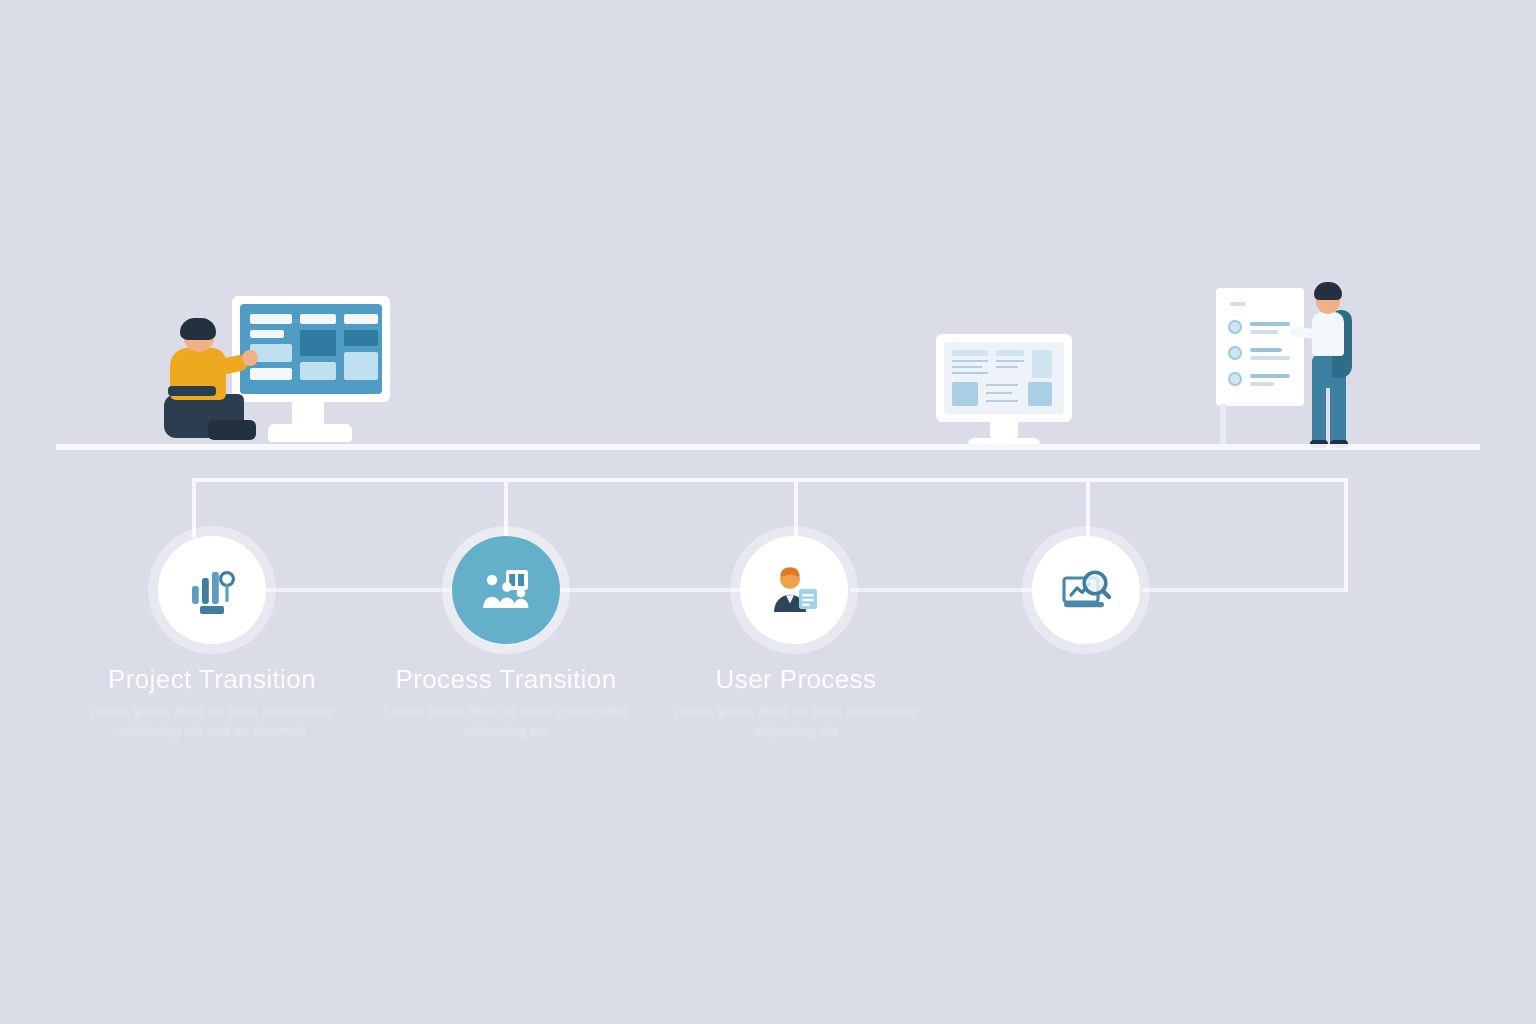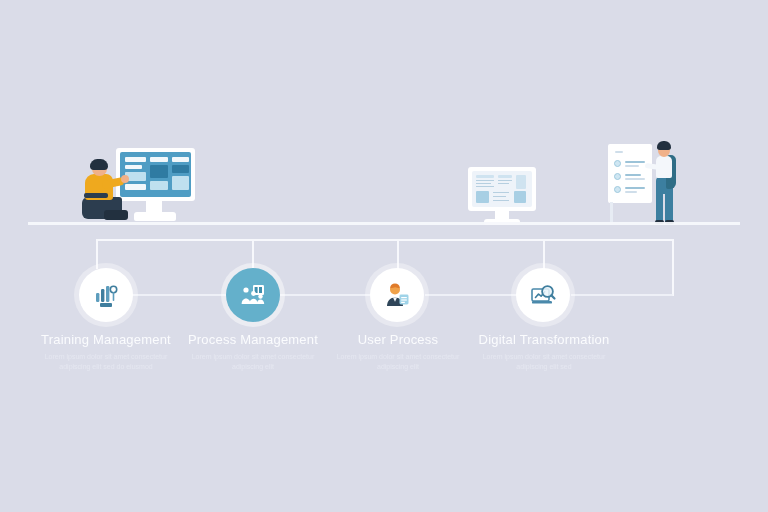--- a/index.html
+++ b/index.html
@@ -366,29 +366,25 @@
         <rect x="4" y="9" width="17" height="12" rx="1.4" fill="none" stroke="#4a89ab" stroke-width="1.6"></rect>
         <rect x="4" y="21" width="20" height="2.6" rx="1.2" fill="#4a89ab"></rect>
         <path d="M7.5 17.5l3-3.5 2.6 2.2 3.6-4.4" fill="none" stroke="#3f7e9e" stroke-width="1.6" stroke-linecap="round" stroke-linejoin="round"></path>
         <circle cx="19.5" cy="11.5" r="5.4" fill="#eaf4fa" fill-opacity=".85" stroke="#3f7e9e" stroke-width="1.8"></circle>
         <line x1="23.4" y1="15.4" x2="26.5" y2="18.5" stroke="#3f7e9e" stroke-width="2.2" stroke-linecap="round"></line>
       </svg>
     </span>
   </div>
 
   <div class="label" style="left:11px;">
-    <div class="title">Training Management</div>
+    <div class="title">Project Transition</div>
     <div class="desc">Lorem ipsum dolor sit amet consectetur adipiscing elit sed do eiusmod</div>
   </div>
   <div class="label" style="left:158px;">
-    <div class="title">Process Management</div>
+    <div class="title">Process Transition</div>
     <div class="desc">Lorem ipsum dolor sit amet consectetur adipiscing elit</div>
   </div>
   <div class="label" style="left:303px;">
     <div class="title">User Process</div>
     <div class="desc">Lorem ipsum dolor sit amet consectetur adipiscing elit</div>
   </div>
-  <div class="label" style="left:449px;">
-    <div class="title">Digital Transformation</div>
-    <div class="desc">Lorem ipsum dolor sit amet consectetur adipiscing elit sed</div>
-  </div>
 
 </div>
 
 </body></html>

